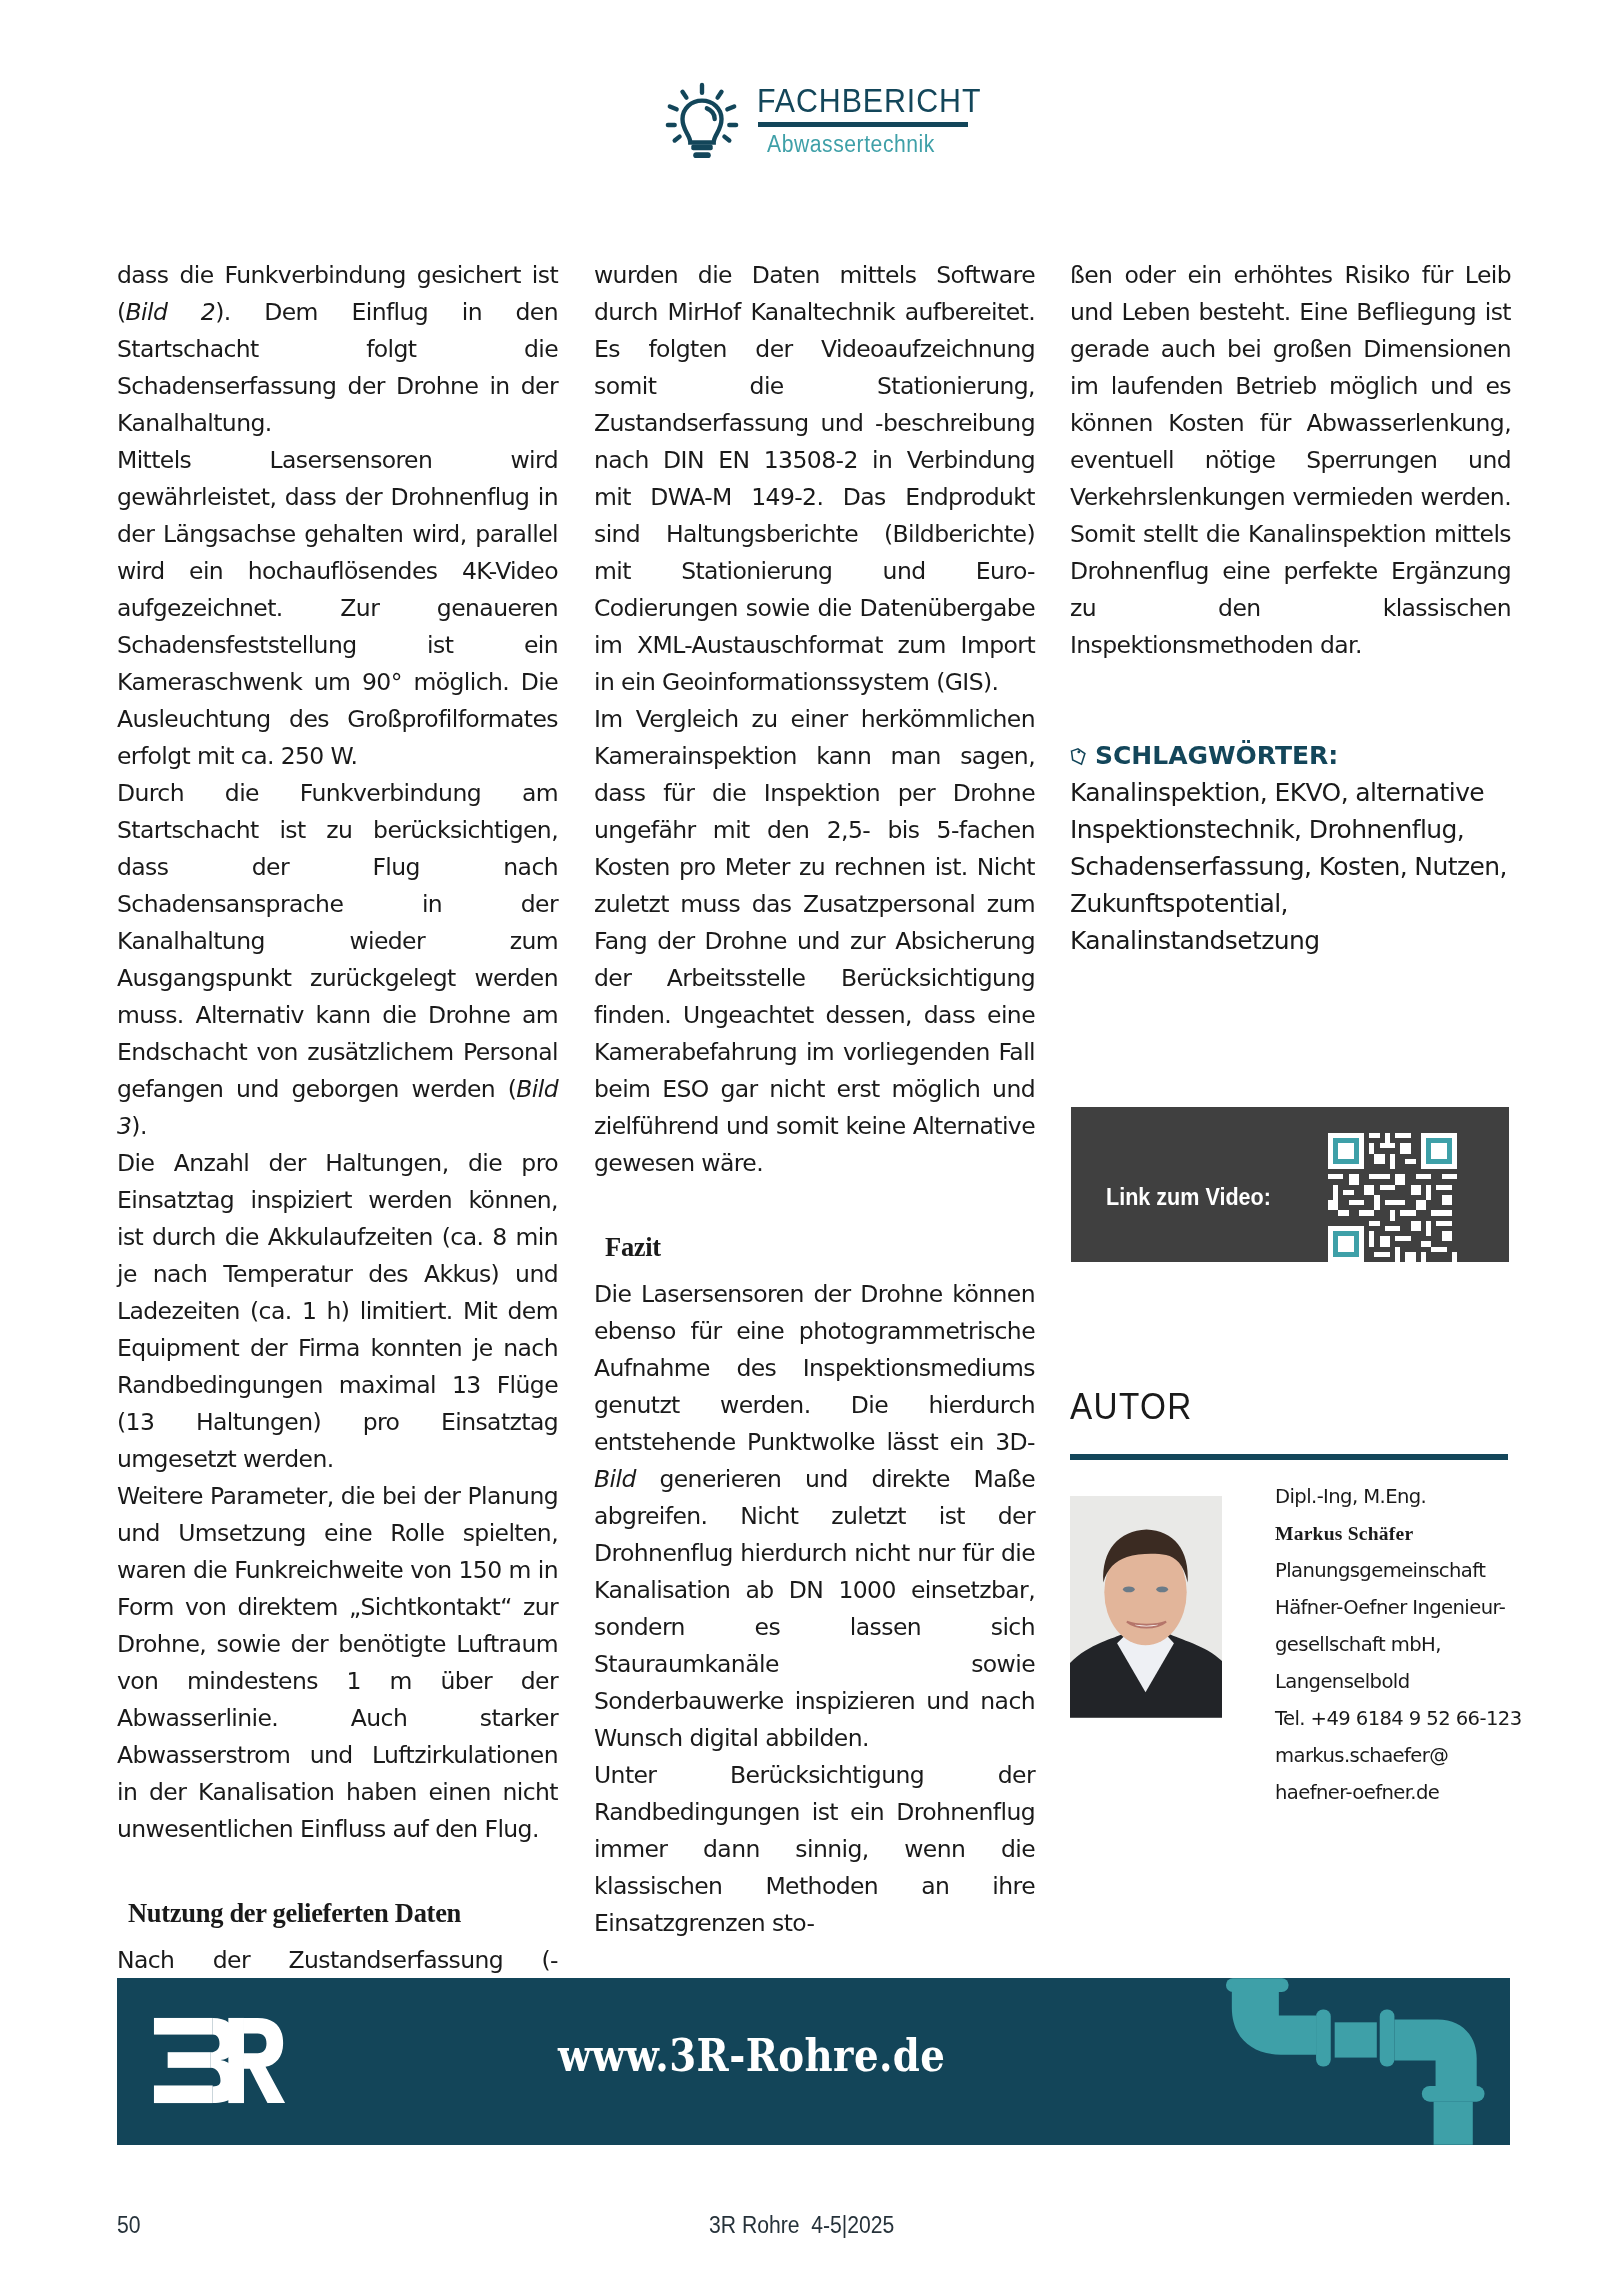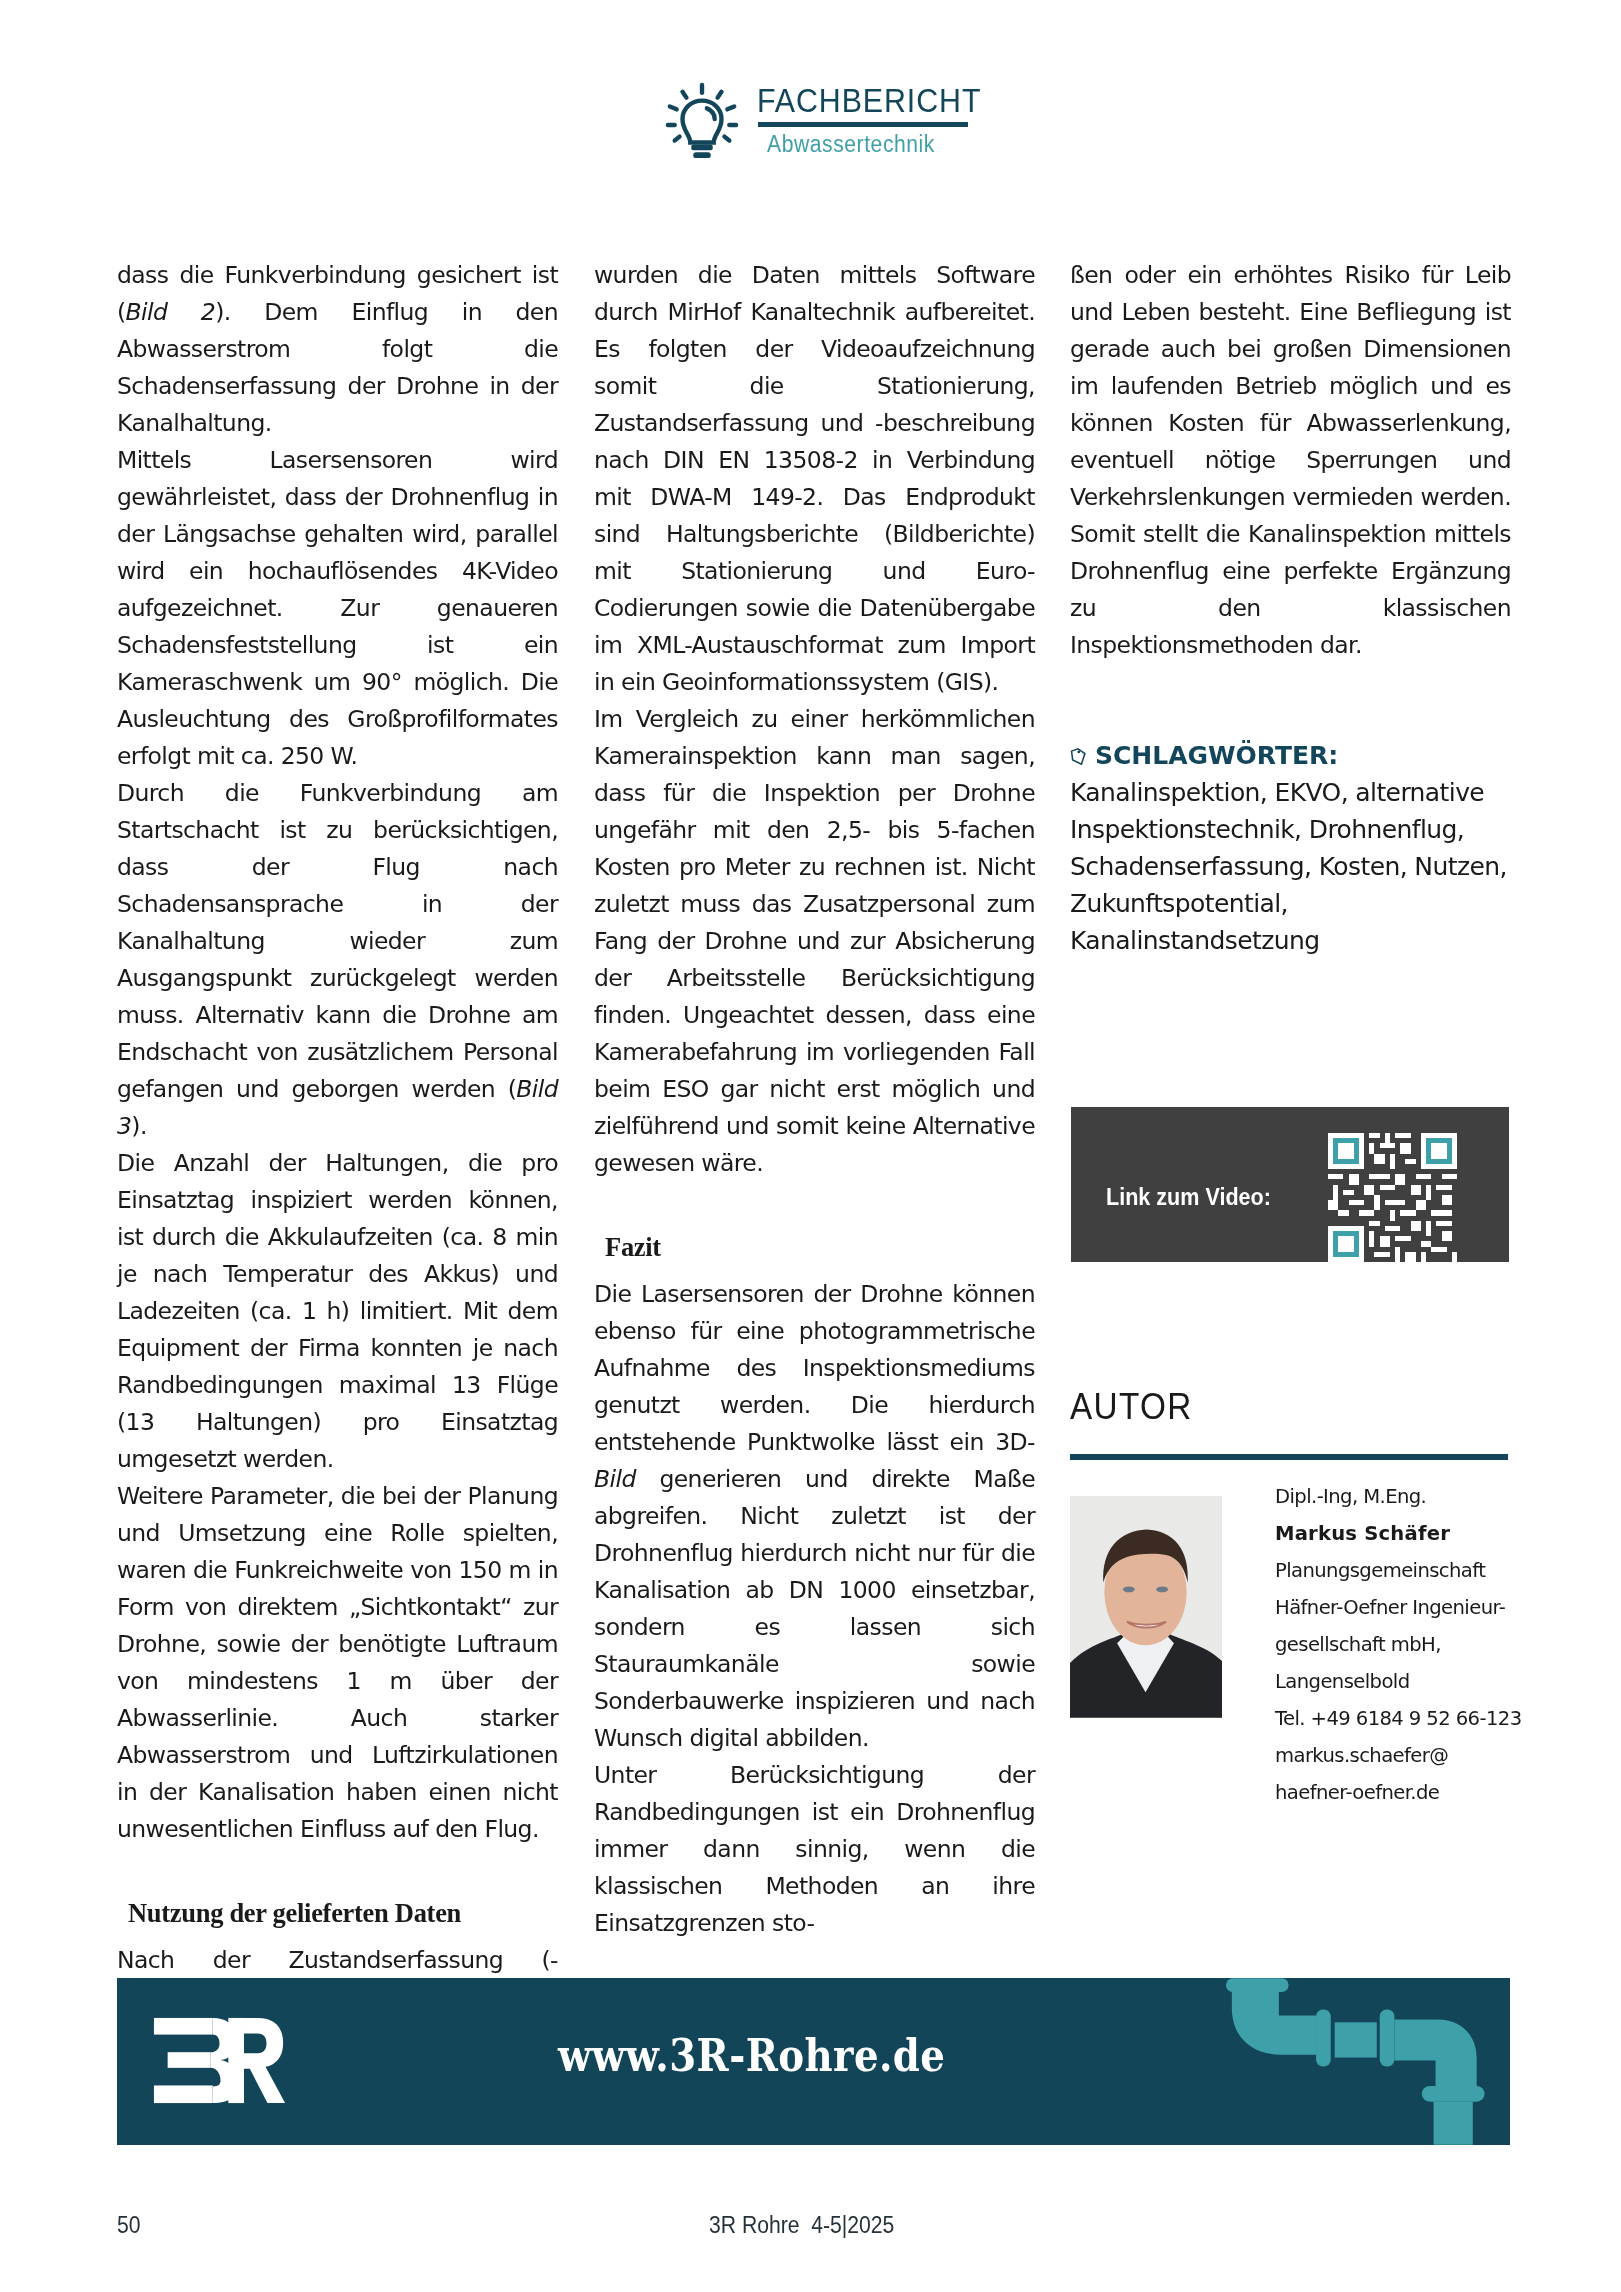--- a/index.html
+++ b/index.html
@@ -31,21 +31,21 @@
     .video { position: absolute; left: 1071px; top: 1107px; width: 438px; height: 155px; background: #404040; }
     .video .lbl { position: absolute; left: 35px; top: 76px; font-size: 24.5px; color: #ffffff; font-weight: bold; font-family: "Liberation Sans", sans-serif; transform: scaleX(0.88); transform-origin: left center; white-space: nowrap; }
     .video .qr { position: absolute; left: 257px; top: 25.5px; width: 129px; height: 129px; }
 
     
     .autor-h { position: absolute; left: 1070px; top: 1386px; font-size: 37px; letter-spacing: 1.5px; color: #1a1a1a; font-family: "Liberation Sans", sans-serif; transform: scaleX(0.9); transform-origin: left center; }
     .autor-rule { position: absolute; left: 1070px; top: 1454px; width: 438px; height: 5.9px; background: #13465a; }
     .photo { position: absolute; left: 1070px; top: 1496px; width: 152px; height: 222px; background: #e8e8e6; overflow: hidden; }
     .ainfo { position: absolute; left: 1251px; top: 1478px; width: 265px; font-size: 19.6px; line-height: 37px; font-family: "DejaVu Sans", sans-serif; letter-spacing: -0.6px; color: #1a1a1a; margin-left: 24px; }
     .ainfo div { white-space: nowrap; }
-    .ainfo .name { font-weight: bold; letter-spacing: 0.2px; }
+    .ainfo .name { font-weight: bold; letter-spacing: 0.2px; font-family: Liberation Serif, serif; }
 
     
     .banner { position: absolute; left: 117px; top: 1978px; width: 1393px; height: 167px; background: #134559; overflow: hidden; }
     .banner .logo { position: absolute; left: 35px; top: 34px; width: 137px; height: 98px; }
     .banner .url { position: absolute; left: 441px; top: 51px; font-family: "DejaVu Serif", "Liberation Serif", serif; font-size: 45px; color: #ffffff; letter-spacing: 0.5px; font-weight: bold; transform: scaleX(0.86); transform-origin: left center; white-space: nowrap; }
     .banner .pipe { position: absolute; left: 1107px; top: 0; width: 286px; height: 167px; }
 
     
     .foot-l { position: absolute; left: 117px; top: 2212px; font-size: 23.5px; color: #26323a; font-family: "Liberation Sans", sans-serif; transform: scaleX(0.9); transform-origin: left center; }
     .foot-c { position: absolute; left: 709px; top: 2212px; font-size: 23.5px; color: #26323a; font-family: "Liberation Sans", sans-serif; transform: scaleX(0.9); transform-origin: left center; white-space: pre; }
@@ -70,21 +70,21 @@
     </g>
     <rect x="29" y="64" width="22" height="6" rx="2" fill="#13465a"></rect>
     <rect x="31" y="72" width="18" height="6" rx="3" fill="#13465a"></rect>
   </svg>
   <div class="title">FACHBERICHT</div>
   <div class="rule"></div>
   <div class="sub">Abwassertechnik</div>
 </div>
 
 <div class="col col1">
-  <p><span>dass die Funkverbindung gesichert ist (</span><i>Bild 2</i><span>). Dem Einflug in den Abwasserstrom folgt die Schadenserfassung der Drohne in der Kanalhaltung.</span></p>
+  <p><span>dass die Funkverbindung gesichert ist (</span><i>Bild 2</i><span>). Dem Einflug in den Startschacht folgt die Schadenserfassung der Drohne in der Kanalhaltung.</span></p>
   <p>Mittels Lasersensoren wird gewährleistet, dass der Drohnenflug in der Längsachse gehalten wird, parallel wird ein hochauflösendes 4K-Video aufgezeichnet. Zur genaueren Schadensfeststellung ist ein Kameraschwenk um 90° möglich. Die Ausleuchtung des Großprofilformates erfolgt mit ca. 250 W.</p>
   <p><span>Durch die Funkverbindung am Startschacht ist zu berücksichtigen, dass der Flug nach Schadensansprache in der Kanalhaltung wieder zum Ausgangspunkt zurückgelegt werden muss. Alternativ kann die Drohne am Endschacht von zusätzlichem Personal gefangen und geborgen werden (</span><i>Bild 3</i><span>).</span></p>
   <p>Die Anzahl der Haltungen, die pro Einsatztag inspiziert werden können, ist durch die Akkulaufzeiten (ca. 8 min je nach Temperatur des Akkus) und Ladezeiten (ca. 1 h) limitiert. Mit dem Equipment der Firma konnten je nach Randbedingungen maximal 13 Flüge (13 Haltungen) pro Einsatztag umgesetzt werden.</p>
   <p>Weitere Parameter, die bei der Planung und Umsetzung eine Rolle spielten, waren die Funkreichweite von 150 m in Form von direktem „Sichtkontakt“ zur Drohne, sowie der benötigte Luftraum von mindestens 1 m über der Abwasserlinie. Auch starker Abwasserstrom und Luftzirkulationen in der Kanalisation haben einen nicht unwesentlichen Einfluss auf den Flug.</p>
   <div class="gap"></div>
   <h3>Nutzung der gelieferten Daten</h3>
   <p>Nach der Zustandserfassung (-aufnahme) durch die Befliegung vor Ort</p>
 </div>
 
 <div class="col col2">

